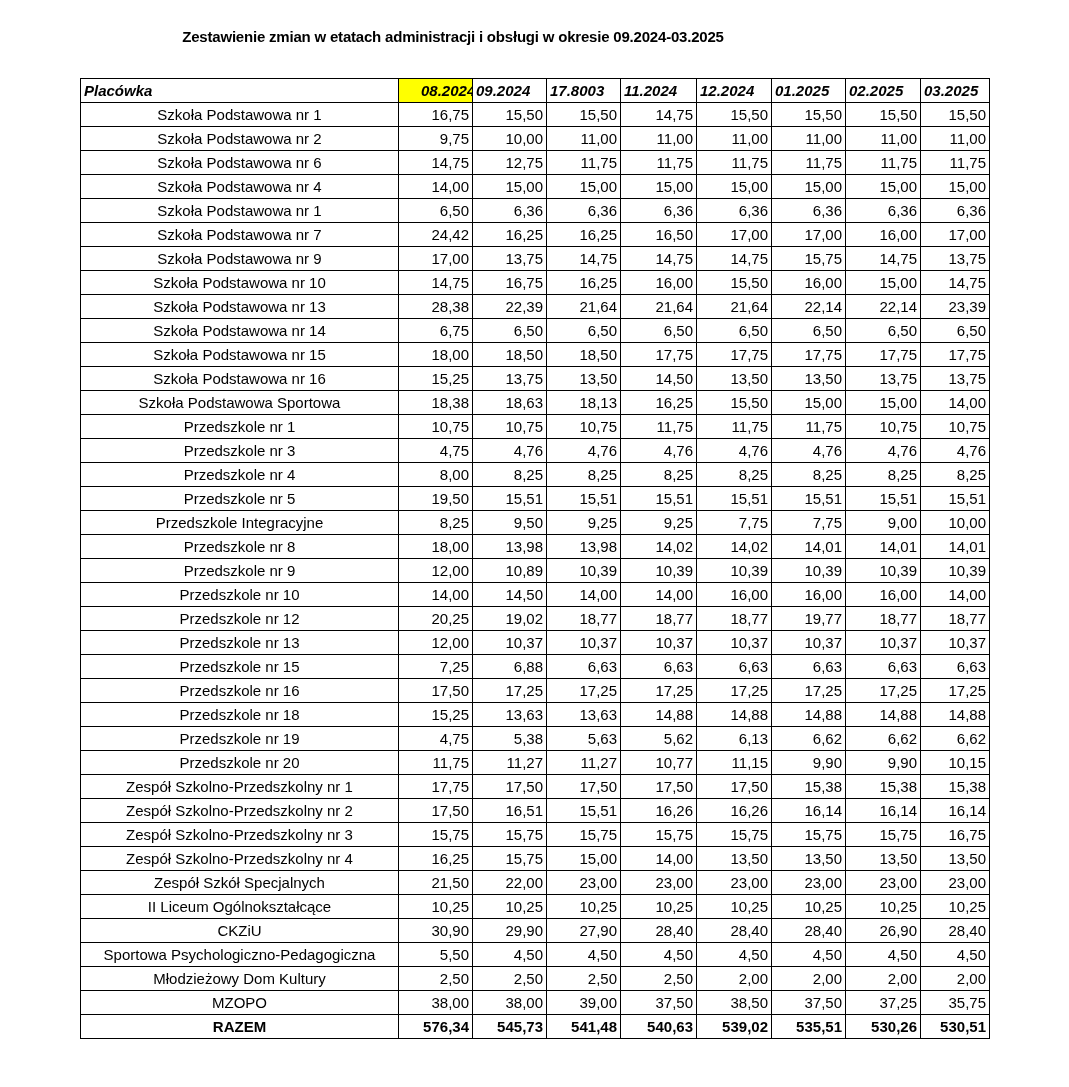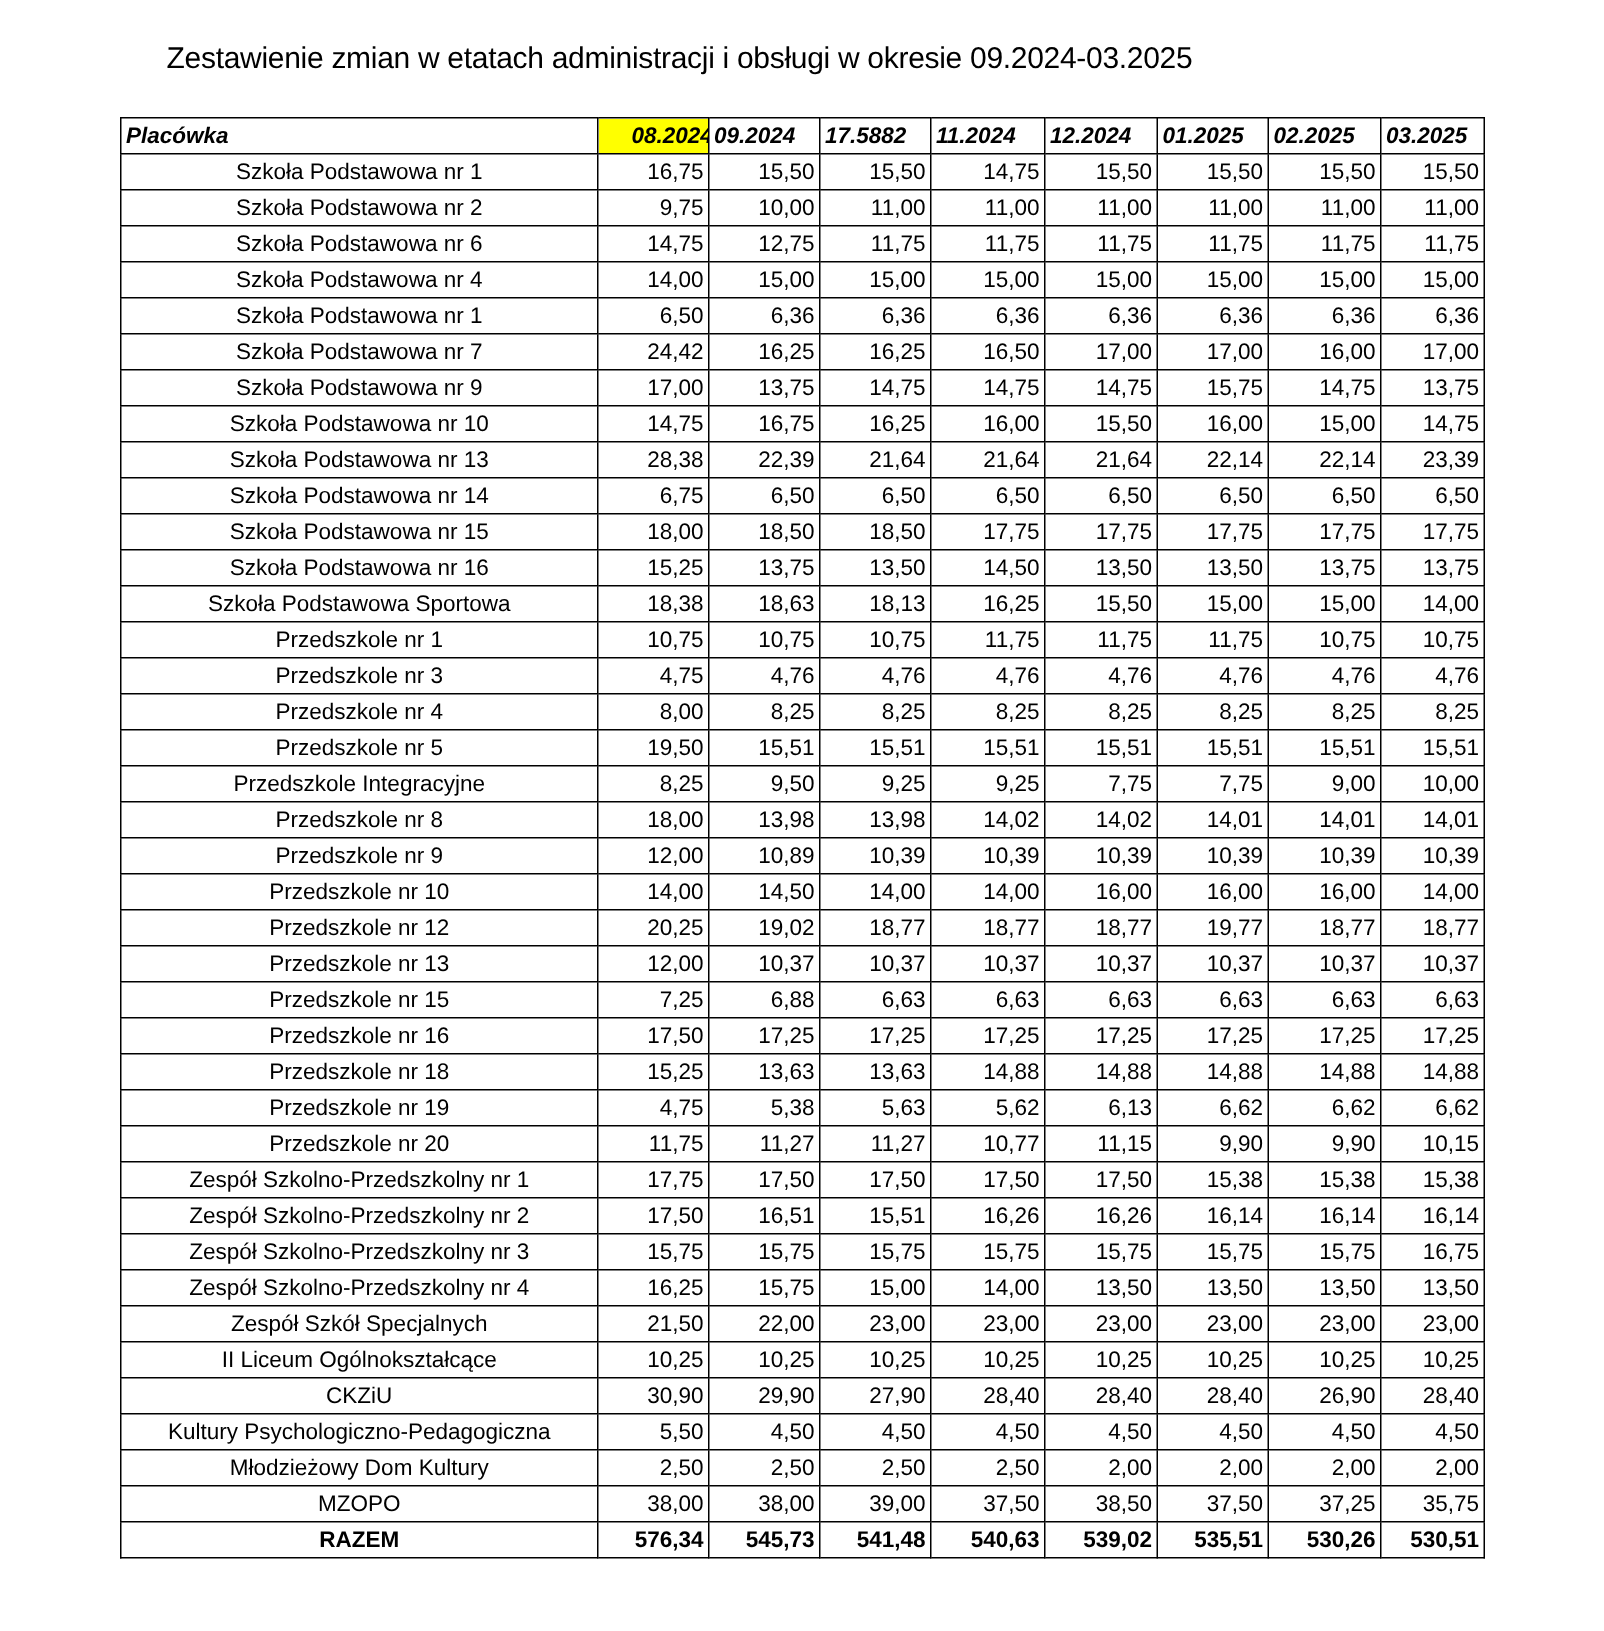--- a/index.html
+++ b/index.html
@@ -1,17 +1,17 @@
 <!DOCTYPE html>
 <html><head>
 <meta charset="utf-8">
 <style>
   html, body { margin: 0; padding: 0; background: #ffffff; }
   body { width: 1069px; height: 1087px; position: relative; font-family: "Liberation Sans", sans-serif; color: #000; }
-  .title { position: absolute; top: 28px; left: 0; width: 906px; text-align: center; font-size: 20px; font-weight: normal; letter-spacing: -0.2px; }
+  .title { position: absolute; top: 28px; left: 0; width: 906px; text-align: center; font-size: 15px; font-weight: bold; letter-spacing: -0.2px; }
   table { position: absolute; top: 78px; left: 80px; border-collapse: collapse; table-layout: fixed; width: 909px; }
   td, th { border: 1px solid #000; height: 23px; padding: 0 3px; font-size: 15px; line-height: 23px; white-space: nowrap; overflow: hidden; }
   th { font-weight: bold; text-align: left; font-style: italic; }
   td.num { text-align: right; }
   td.name { text-align: center; }
   th.hl { background: #ffff00; }
   tr.total td { font-weight: bold; }
   col.c0 { width: 318px; }
   col.c1 { width: 74px; }
   col.c2 { width: 74px; }
@@ -37,21 +37,21 @@
       <col class="c5">
       <col class="c6">
       <col class="c7">
       <col class="c8">
   </colgroup>
   <thead>
     <tr id="header-row">
         <th>Placówka</th>
         <th class="hl" style="background: rgb(255, 255, 0); padding-left: 22px;">08.2024</th>
         <th>09.2024</th>
-        <th>17.5882</th>
+        <th>17.8003</th>
         <th>11.2024</th>
         <th>12.2024</th>
         <th>01.2025</th>
         <th>02.2025</th>
         <th>03.2025</th>
       </tr>
   </thead>
   <tbody id="table-body">
       <tr>
         <td class="name">Szkoła Podstawowa nr 1</td>
@@ -432,21 +432,21 @@
         <td class="num">30,90</td>
         <td class="num">29,90</td>
         <td class="num">27,90</td>
         <td class="num">28,40</td>
         <td class="num">28,40</td>
         <td class="num">28,40</td>
         <td class="num">26,90</td>
         <td class="num">28,40</td>
       </tr>
       <tr>
-        <td class="name">Kultury Psychologiczno-Pedagogiczna</td>
+        <td class="name">Sportowa Psychologiczno-Pedagogiczna</td>
         <td class="num">5,50</td>
         <td class="num">4,50</td>
         <td class="num">4,50</td>
         <td class="num">4,50</td>
         <td class="num">4,50</td>
         <td class="num">4,50</td>
         <td class="num">4,50</td>
         <td class="num">4,50</td>
       </tr>
       <tr>

